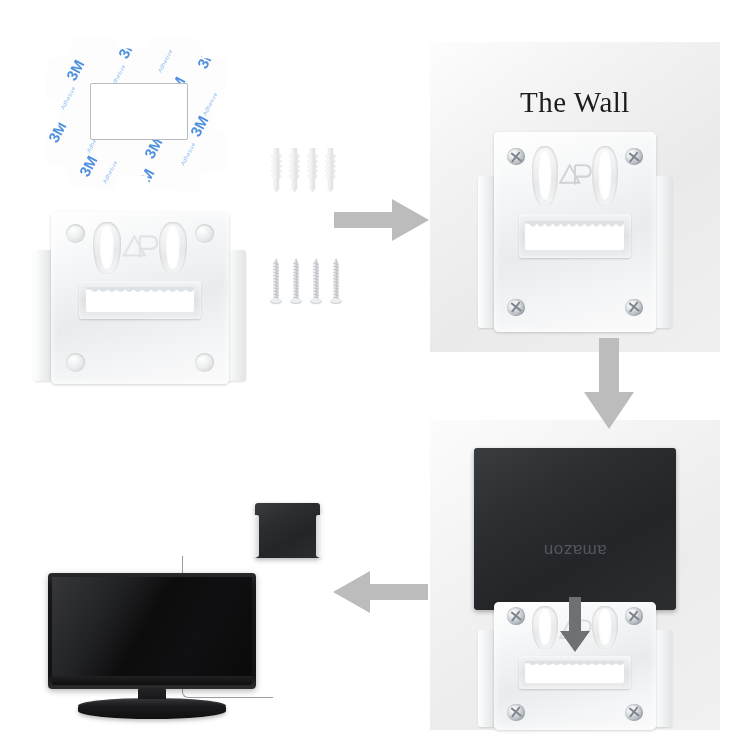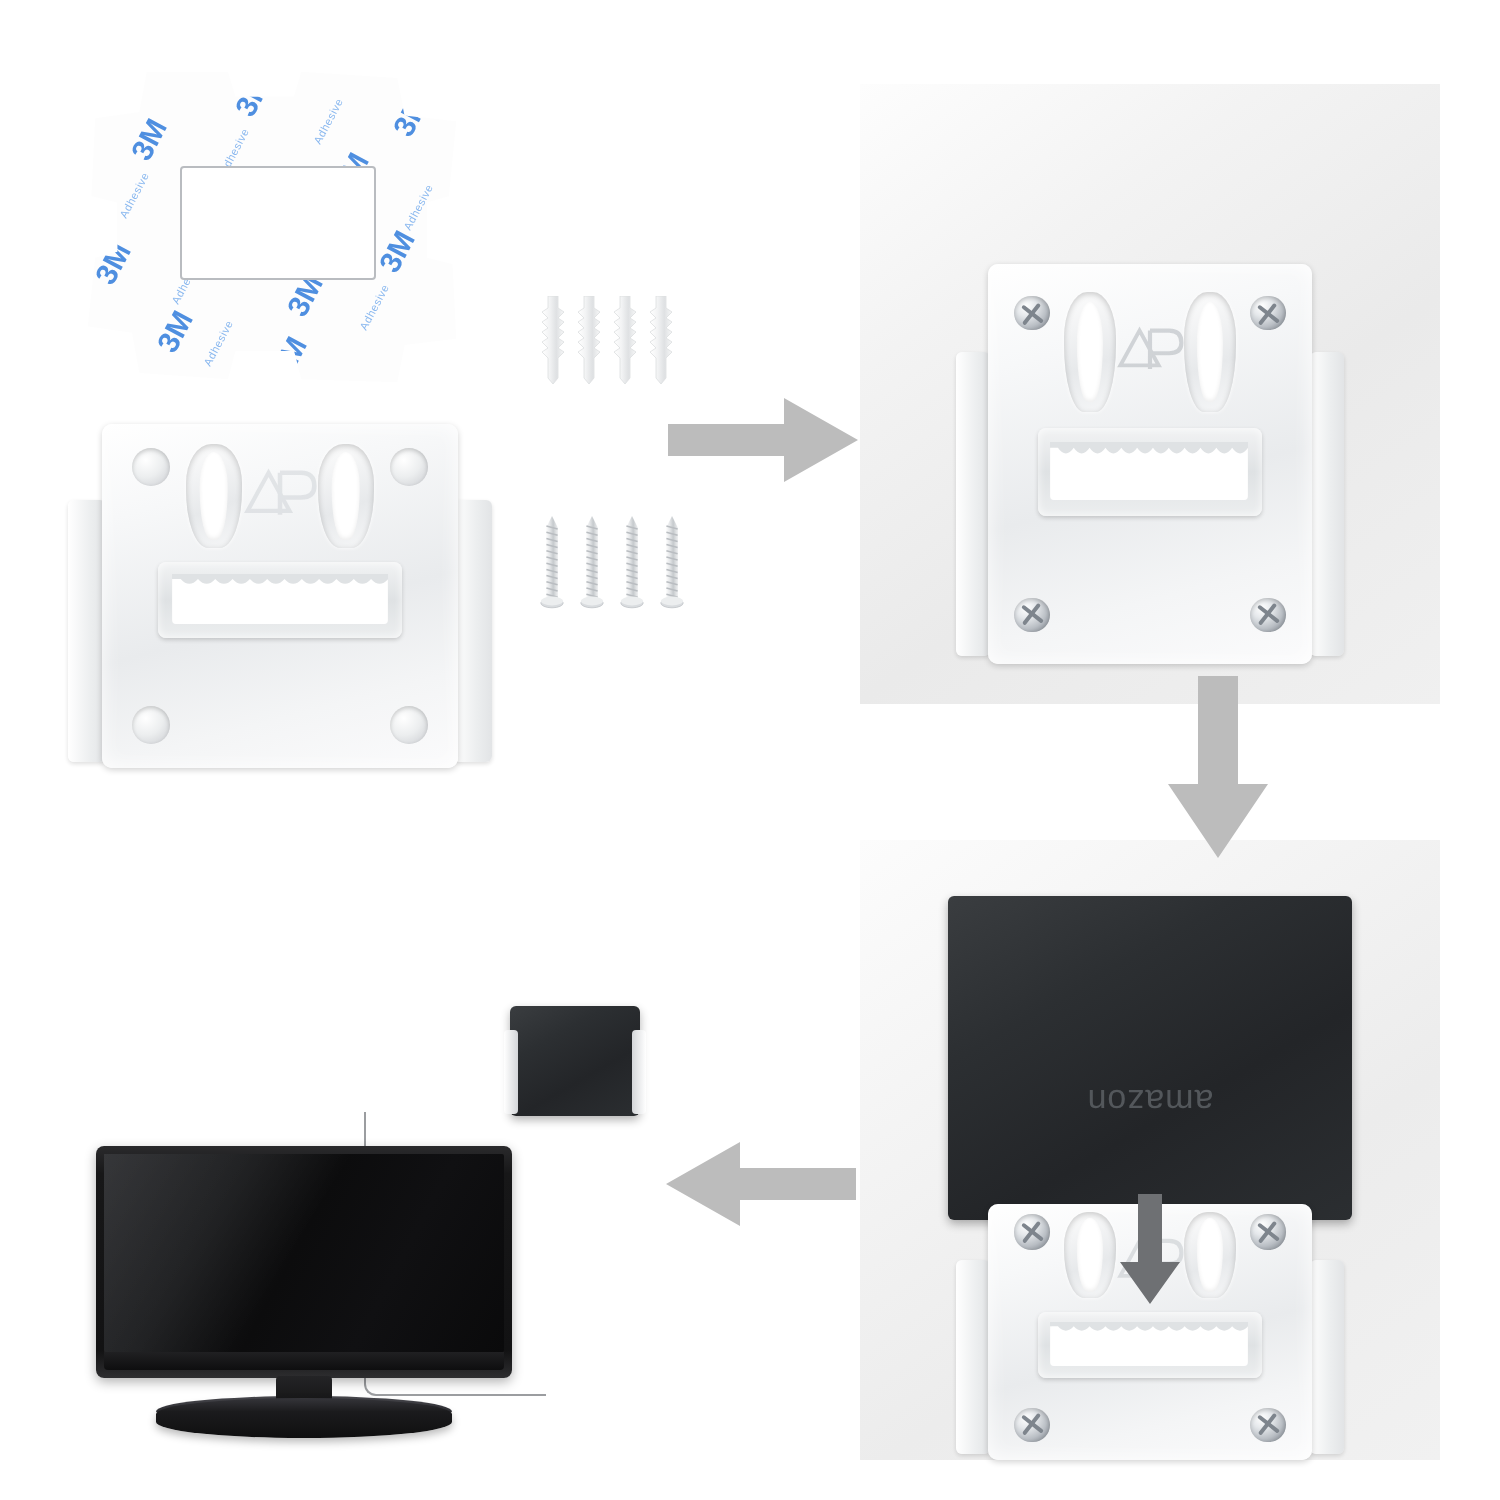--- a/index.html
+++ b/index.html
@@ -185,20 +185,21 @@
   }
 
   .cable{position:absolute;border:1px solid #9b9da0;border-top:none;border-right:none;}
 </style>
 </head>
 <body>
 
 <div class="stage">
 
   <div class="panel" id="panel-wall">
+    <div class="wall-title">The Wall</div>
 
     <div class="bracket" style="left:48px;top:90px;width:194px;height:200px;">
       <div class="br-wing left"></div>
       <div class="br-wing right"></div>
       <div class="br-plate"></div>
 
       <div class="screw-hole installed" style="left:15%;top:8%;"></div>
       <div class="screw-hole installed" style="right:15%;top:8%;"></div>
       <div class="screw-hole installed" style="left:15%;bottom:8%;"></div>
       <div class="screw-hole installed" style="right:15%;bottom:8%;"></div>

